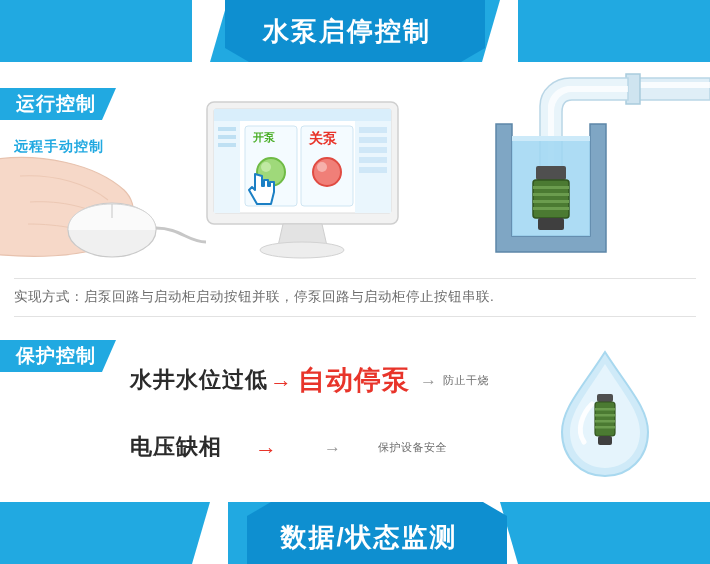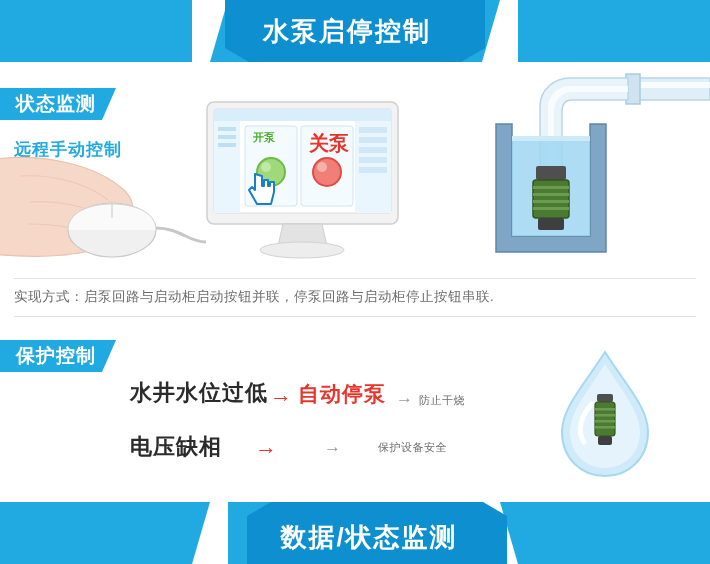--- a/index.html
+++ b/index.html
@@ -43,21 +43,21 @@
     position:absolute;height:32px;background:#21a9e1;
     display:flex;align-items:center;padding-left:16px;padding-right:20px;
     color:#ffffff;font-size:19px;font-weight:bold;letter-spacing:1px;
     clip-path:polygon(0 0,100% 0,calc(100% - 14px) 100%,0 100%);
   }
   #tag-run{left:0;top:88px;}
   #tag-protect{left:0;top:340px;}
 
   .subtitle{
     position:absolute;left:14px;top:138px;
-    color:#21a9e1;font-size:17px;font-weight:bold;letter-spacing:1px;
+    color:#21a9e1;font-size:14px;font-weight:bold;letter-spacing:1px;
   }
 
   
   .hand-wrap{position:absolute;left:0;top:150px;width:215px;height:120px;}
   
   .monitor{position:absolute;left:205px;top:100px;width:195px;height:165px;}
   .screen-caption{position:absolute;font-weight:bold;}
 
   
   .note{
@@ -66,46 +66,46 @@
   }
   .note-rule{
     position:absolute;left:14px;top:278px;width:682px;height:1px;background:#e2e2e2;
   }
   .note-rule2{
     position:absolute;left:14px;top:316px;width:682px;height:1px;background:#e2e2e2;
   }
 
   
   .prow{position:absolute;display:flex;align-items:center;}
-  #prow1{left:130px;top:378px;align-items:flex-end;}
+  #prow1{left:130px;top:362px;}
   #prow2{left:130px;top:432px;gap:31px;}
   .p-cond{color:#2b2b2b;font-size:22px;font-weight:bold;letter-spacing:1px;}
   .p-arrow{color:#e8342a;font-size:22px;font-weight:bold;margin:0 6px 0 2px;}
-  .p-act{color:#e8342a;font-size:21px;font-weight:bold;letter-spacing:1px;}
+  .p-act{color:#e8342a;font-size:27px;font-weight:bold;letter-spacing:1px;}
   .p-arrow2{color:#9a9a9a;font-size:17px;margin:0 6px 0 10px;}
   .p-eff{color:#6b6b6b;font-size:11px;letter-spacing:.5px;}
 
   
   .drop{position:absolute;left:540px;top:346px;width:130px;height:140px;}
 
   
   .well{position:absolute;left:478px;top:62px;width:232px;height:200px;}
 </style>
 </head>
 <body>
 
 <div class="banner top">
   <div class="wedge l"></div>
   <div class="wedge r"></div>
   <div class="ribbon"></div>
   <div class="ribbon-text">水泵启停控制</div>
 </div>
 
 <div class="tag" id="tag-run">
-  <span>状态监测</span>
+  <span>运行控制</span>
 </div>
 <div class="subtitle">远程手动控制</div>
 
 <div class="hand-wrap">
   <svg width="215" height="120" viewBox="0 0 215 120">
 
     <path d="M-10 10 C 40 2, 95 14, 124 40 C 140 55, 136 84, 112 94 C 80 108, 30 108, -10 104 Z" fill="#f6d8c8" stroke="#e7c2ae" stroke-width="1.2"></path>
     <path d="M20 26 C 55 24, 88 34, 108 50" fill="none" stroke="#ecc8b4" stroke-width="1.2"></path>
     <path d="M30 52 C 62 50, 92 58, 110 70" fill="none" stroke="#ecc8b4" stroke-width="1"></path>
     <path d="M28 74 C 60 74, 88 80, 104 88" fill="none" stroke="#ecc8b4" stroke-width="1"></path>
@@ -147,21 +147,21 @@
     <circle cx="61" cy="67" r="5" fill="#c8ecae" opacity=".8"></circle>
 
     <circle cx="122" cy="72" r="14" fill="#f07f78" stroke="#e04b42" stroke-width="2"></circle>
     <circle cx="117" cy="67" r="5" fill="#f8bdb8" opacity=".8"></circle>
 
     <g transform="translate(46,74)">
       <path d="M4 0 L4 16 L1 13 L-2 16 L6 30 L20 30 L23 18 L23 8 L19 8 L19 12 L17 12 L17 6 L13 6 L13 12 L11 12 L11 2 Z" fill="#ffffff" stroke="#1b7fc4" stroke-width="2" stroke-linejoin="round"></path>
     </g>
   </svg>
   <div class="screen-caption" style="left:48px;top:30px;color:#4caf2a;font-size:11px;">开泵</div>
-  <div class="screen-caption" style="left:104px;top:30px;color:#e8342a;font-size:20px;">关泵</div>
+  <div class="screen-caption" style="left:104px;top:30px;color:#e8342a;font-size:14px;">关泵</div>
 </div>
 
 <div class="well">
   <svg width="232" height="200" viewBox="0 0 232 200">
 
     <rect x="150" y="16" width="82" height="22" fill="#dfeef7" stroke="#b9d6e6" stroke-width="1.5"></rect>
     <rect x="150" y="20" width="82" height="6" fill="#ffffff" opacity=".8"></rect>
     <rect x="148" y="12" width="14" height="30" fill="#cfe4f0" stroke="#a9cbdd" stroke-width="1.5"></rect>
 
     <path d="M62 110 L62 44 C62 28 76 16 92 16 L150 16 L150 38 L94 38 C86 38 84 44 84 50 L84 110 Z" fill="#e8f4fa" stroke="#b9d6e6" stroke-width="1.5"></path>

